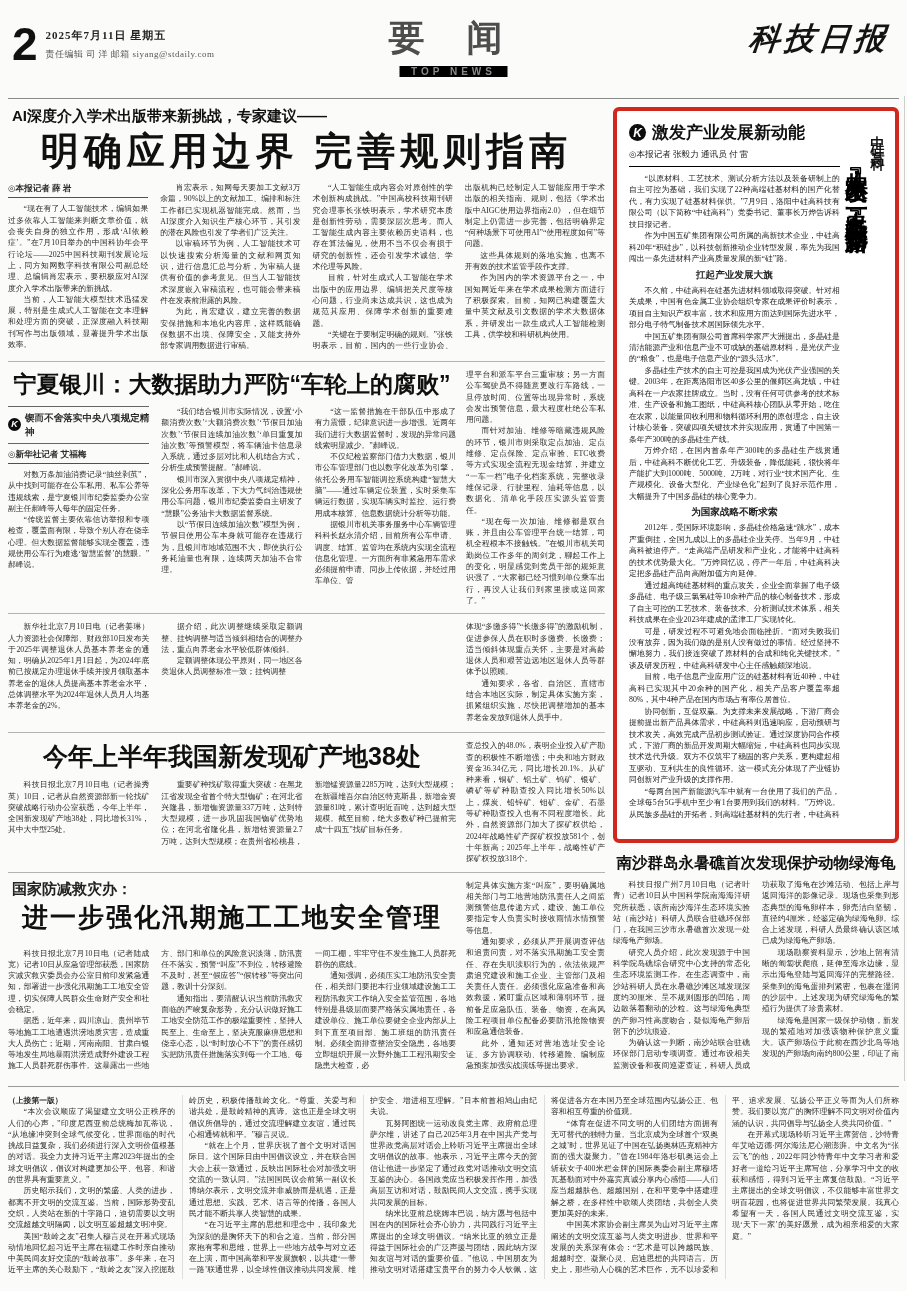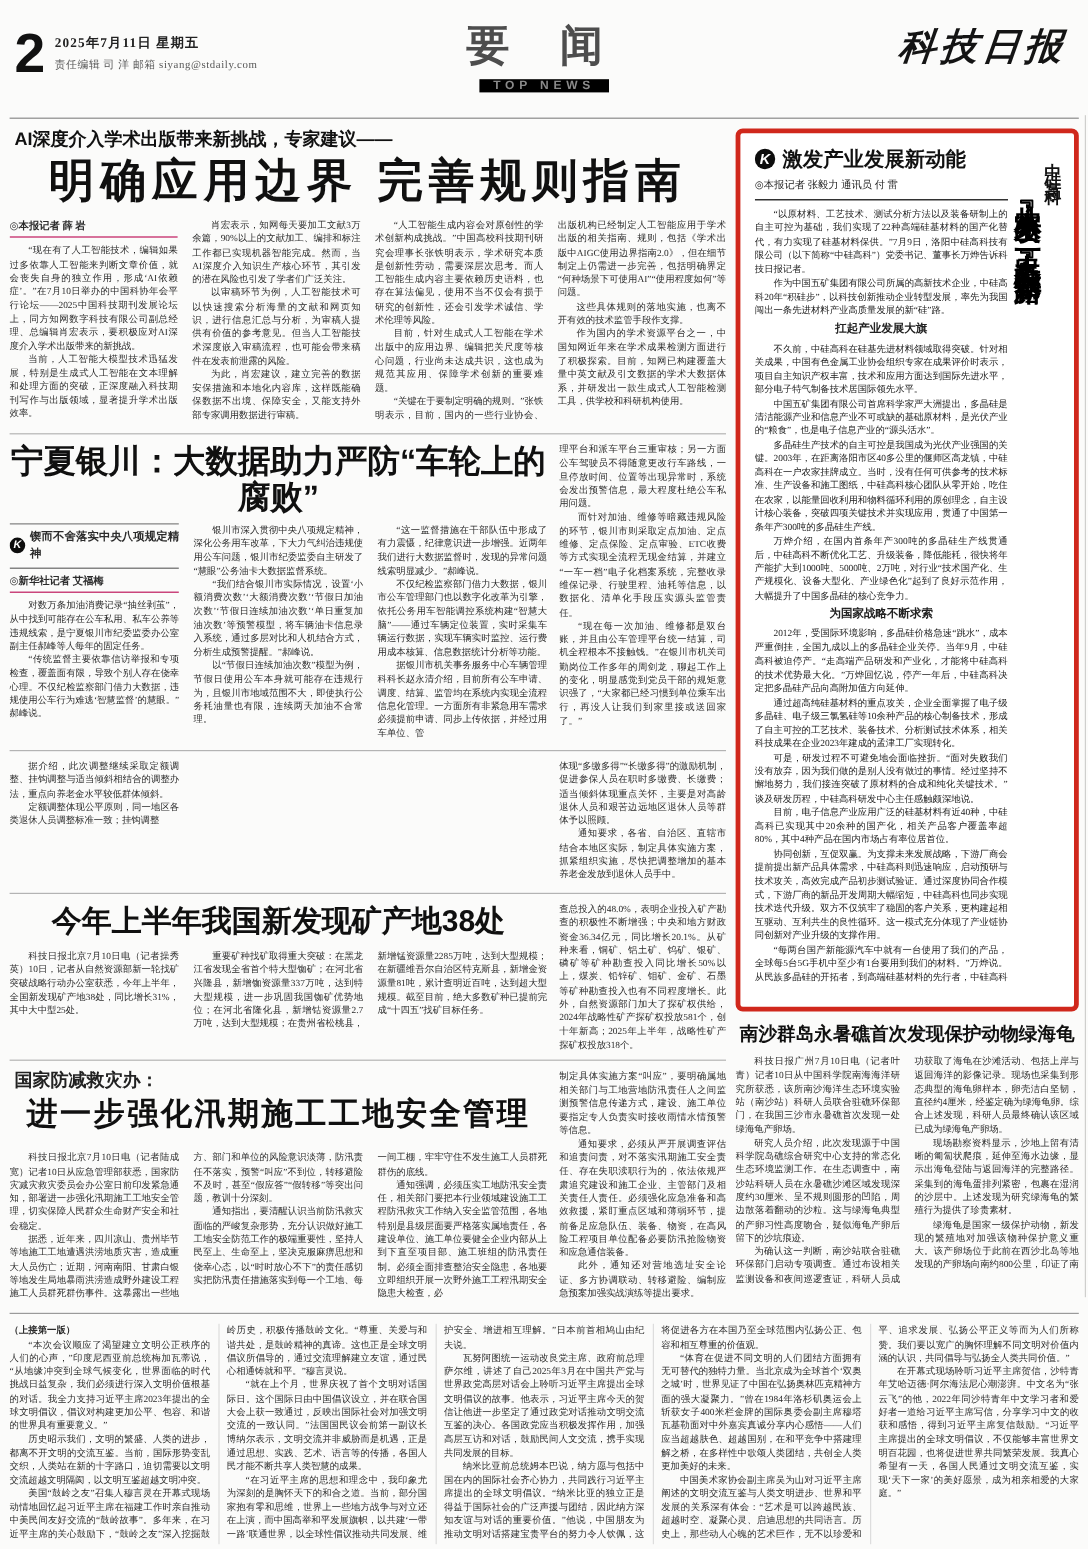--- a/index.html
+++ b/index.html
@@ -42,21 +42,21 @@
   .kicker{font-family:"Liberation Sans","DejaVu Sans",sans-serif;font-weight:bold;font-size:15px;margin:0 0 3px 4px;color:#111;}
   .ai h1{font-size:38px;font-weight:900;text-align:center;letter-spacing:5px;margin:2px 0 9px 0;line-height:44px;}
   .cols4{column-count:4;column-gap:12px;height:172px;}
 
   
   .row{display:flex;gap:10px;align-items:stretch;}
   .mainpart{width:448px;flex:0 0 448px;}
   .sidecol{flex:1;font-size:7.8px;line-height:1.45;text-align:justify;color:#2b2b2b;overflow:hidden;}
   .sidecol .p:first-child{text-indent:0;}
   .cols3{column-count:3;column-gap:12px;}
-  .yc h2{font-size:27px;font-weight:900;text-align:center;letter-spacing:0;margin:0 0 7px 0;line-height:30px;}
+  .yc h2{font-size:23px;font-weight:900;text-align:center;letter-spacing:0;margin:0 0 7px 0;line-height:30px;}
   .yc .body{height:182px;}
   .kickbox{display:flex;align-items:center;gap:4px;font-weight:bold;font-size:9.5px;
            font-family:"Liberation Sans","DejaVu Sans",sans-serif;
            border-top:1px solid #666;border-bottom:1px solid #666;padding:4px 0;margin-bottom:4px;}
   .pension h2{font-size:22px;font-weight:900;text-align:center;margin:0 0 7px 0;line-height:30px;}
   .pension .body{height:104px;}
   .minerals h2{font-size:25px;font-weight:900;text-align:center;margin:0 0 7px 0;line-height:32px;}
   .minerals .body{height:74px;}
   .flood .kicker2{font-family:"Liberation Sans","DejaVu Sans",sans-serif;font-weight:bold;font-size:15px;margin:0 0 2px 4px;}
   .flood h2{font-size:26px;font-weight:900;text-align:center;letter-spacing:2px;margin:0 0 7px 0;line-height:32px;}
@@ -142,23 +142,23 @@
           <div class="mainpart">
             <h2>宁夏银川：大数据助力严防“车轮上的腐败”</h2>
             <div class="body cols3">
               <div class="kickbox">
                 <span class="klogo">K</span>
                 <span>锲而不舍落实中央八项规定精神</span>
               </div>
               <div class="byline">◎新华社记者 艾福梅</div>
               <div>
                   <p class="p">对数万条加油消费记录“抽丝剥茧”，从中找到可能存在公车私用、私车公养等违规线索，是宁夏银川市纪委监委办公室副主任郝峰等人每年的固定任务。</p>
-                  <p class="p">“传统监督主要依靠信访举报和专项检查，覆盖面有限，导致个别人存在侥幸心理。不仅纪检监察部门借力大数据，违规使用公车行为难逃‘智慧监督’的慧眼。”郝峰说。</p>
+                  <p class="p">“传统监督主要依靠信访举报和专项检查，覆盖面有限，导致个别人存在侥幸心理。但大数据监督能够实现全覆盖，违规使用公车行为难逃‘智慧监督’的慧眼。”郝峰说。</p>
+                  <p class="p">“我们结合银川市实际情况，设置‘小额消费次数’‘大额消费次数’‘节假日加油次数’‘节假日连续加油次数’‘单日重复加油次数’等预警模型，将车辆油卡信息录入系统，通过多层对比和人机结合方式，分析生成预警提醒。”郝峰说。</p>
                   <p class="p">银川市深入贯彻中央八项规定精神，深化公务用车改革，下大力气纠治违规使用公车问题，银川市纪委监委自主研发了“慧眼”公务油卡大数据监督系统。</p>
-                  <p class="p">“我们结合银川市实际情况，设置‘小额消费次数’‘大额消费次数’‘节假日加油次数’‘节假日连续加油次数’‘单日重复加油次数’等预警模型，将车辆油卡信息录入系统，通过多层对比和人机结合方式，分析生成预警提醒。”郝峰说。</p>
                   <p class="p">以“节假日连续加油次数”模型为例，节假日使用公车本身就可能存在违规行为，且银川市地域范围不大，即使执行公务耗油量也有限，连续两天加油不合常理。</p>
                   <p class="p">“这一监督措施在干部队伍中形成了有力震慑，纪律意识进一步增强。近两年我们进行大数据监督时，发现的异常问题线索明显减少。”郝峰说。</p>
                   <p class="p">不仅纪检监察部门借力大数据，银川市公车管理部门也以数字化改革为引擎，依托公务用车智能调控系统构建“智慧大脑”——通过车辆定位装置，实时采集车辆运行数据，实现车辆实时监控、运行费用成本核算、信息数据统计分析等功能。</p>
                   <p class="p">据银川市机关事务服务中心车辆管理科科长赵永清介绍，目前所有公车申请、调度、结算、监管均在系统内实现全流程信息化管理。一方面所有非紧急用车需求必须提前申请、同步上传依据，并经过用车单位、管</p>
                 </div>
             </div>
           </div>
           <div class="sidecol">
             <div>
                 <p class="p">理平台和派车平台三重审核；另一方面公车驾驶员不得随意更改行车路线，一旦停放时间、位置等出现异常时，系统会发出预警信息，最大程度杜绝公车私用问题。</p>
@@ -169,20 +169,21 @@
         </div>
       </article>
 
       <div class="rule"></div>
 
       <article class="pension">
         <div class="row">
           <div class="mainpart">
             <div class="body cols3">
               <div>
+                  <p class="p">新华社北京7月10日电（记者姜琳）人力资源社会保障部、财政部10日发布关于2025年调整退休人员基本养老金的通知，明确从2025年1月1日起，为2024年底前已按规定办理退休手续并按月领取基本养老金的退休人员提高基本养老金水平，总体调整水平为2024年退休人员月人均基本养老金的2%。</p>
                   <p class="p">据介绍，此次调整继续采取定额调整、挂钩调整与适当倾斜相结合的调整办法，重点向养老金水平较低群体倾斜。</p>
                   <p class="p">定额调整体现公平原则，同一地区各类退休人员调整标准一致；挂钩调整</p>
                 </div>
             </div>
           </div>
           <div class="sidecol">
             <div>
                 <p class="p">体现“多缴多得”“长缴多得”的激励机制，促进参保人员在职时多缴费、长缴费；适当倾斜体现重点关怀，主要是对高龄退休人员和艰苦边远地区退休人员等群体予以照顾。</p>
                 <p class="p">通知要求，各省、自治区、直辖市结合本地区实际，制定具体实施方案，抓紧组织实施，尽快把调整增加的基本养老金发放到退休人员手中。</p>
               </div>

